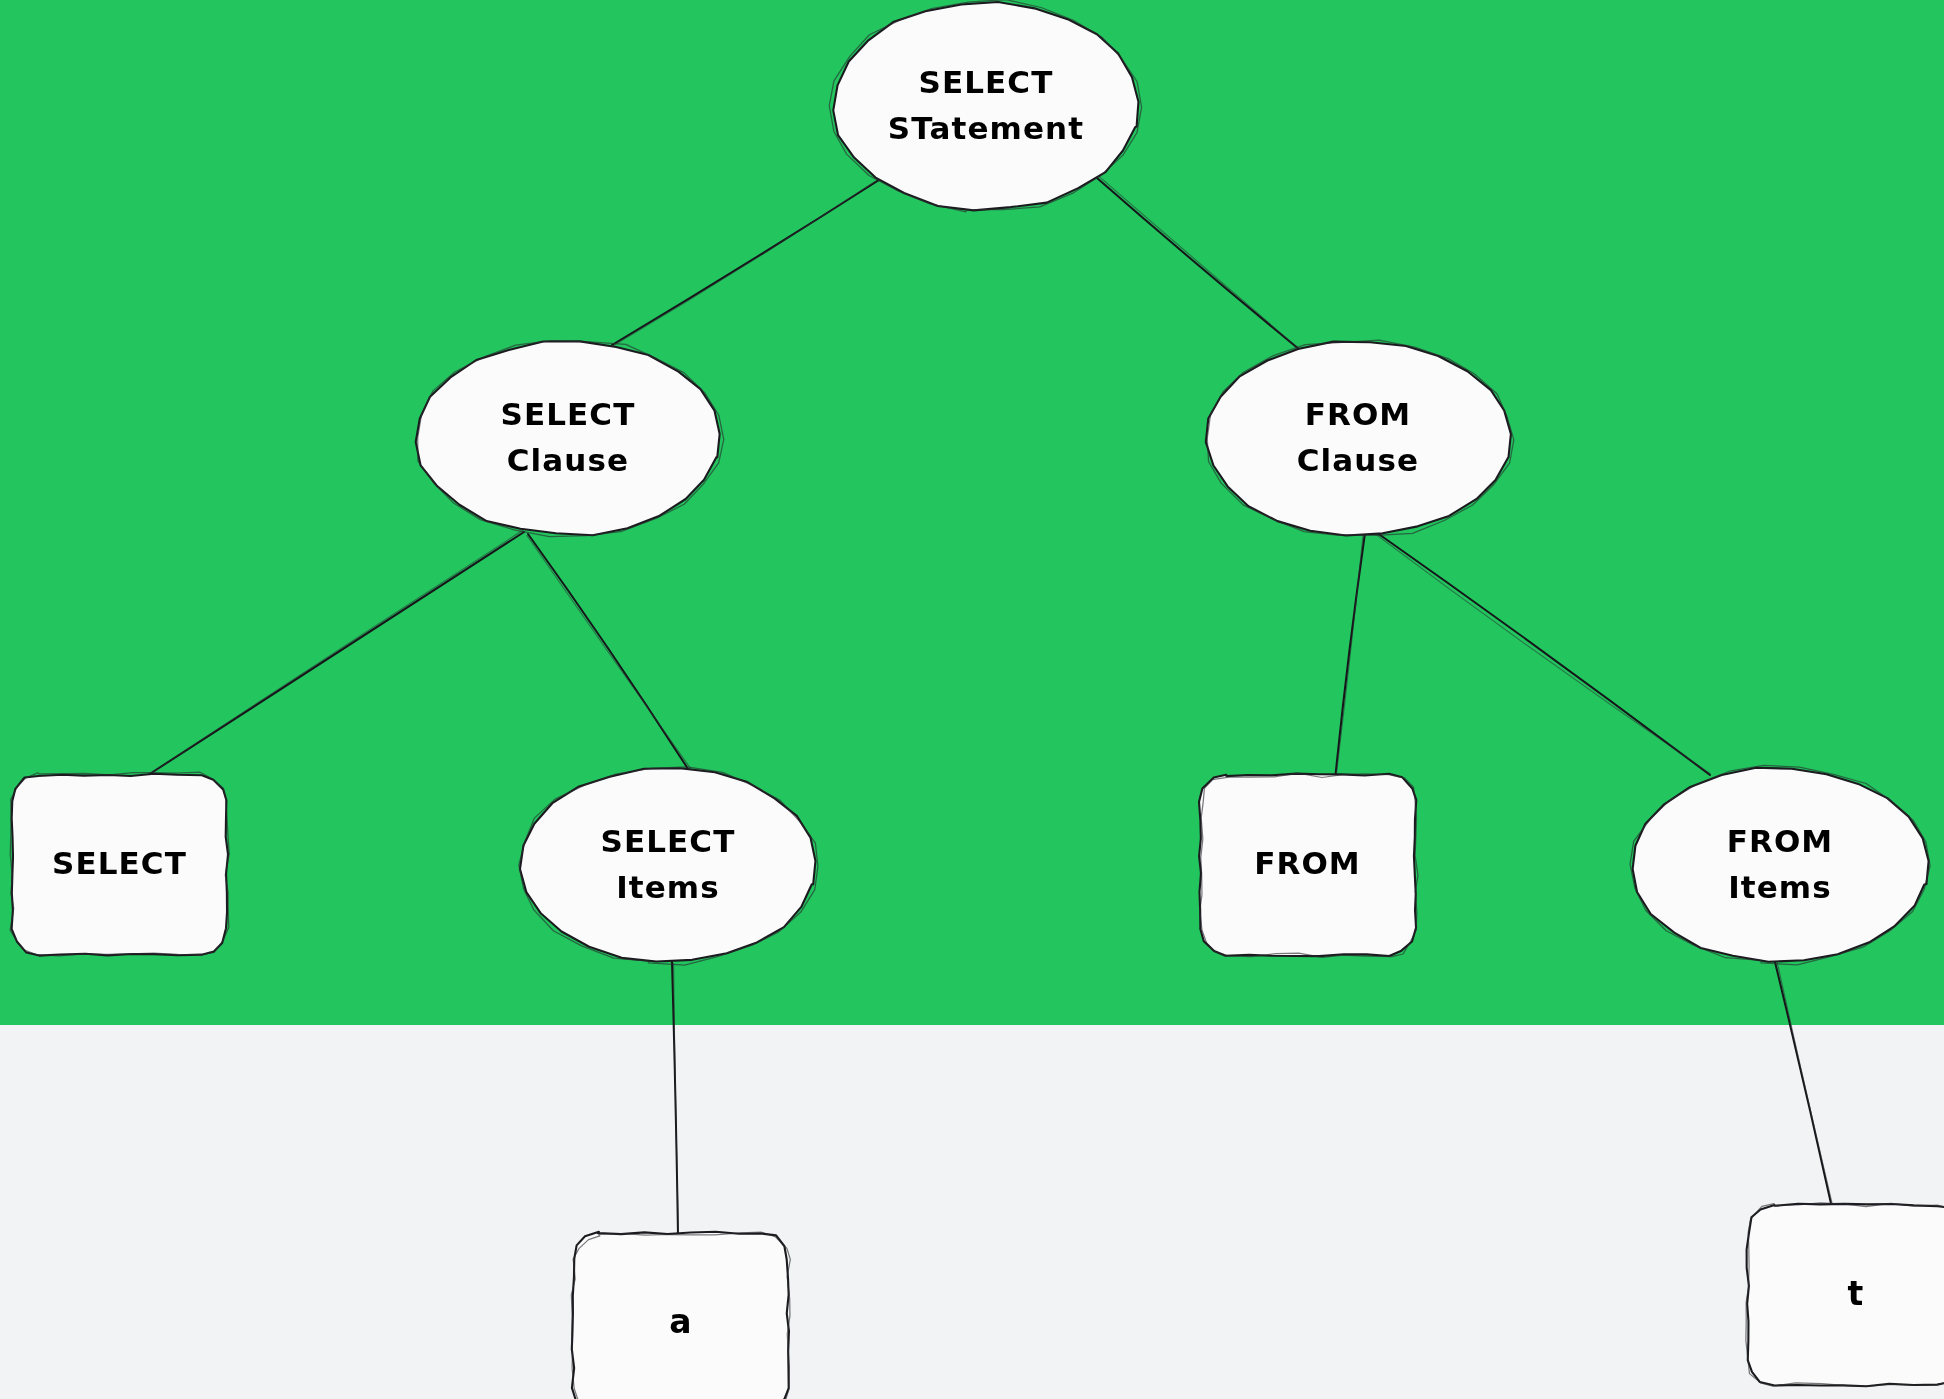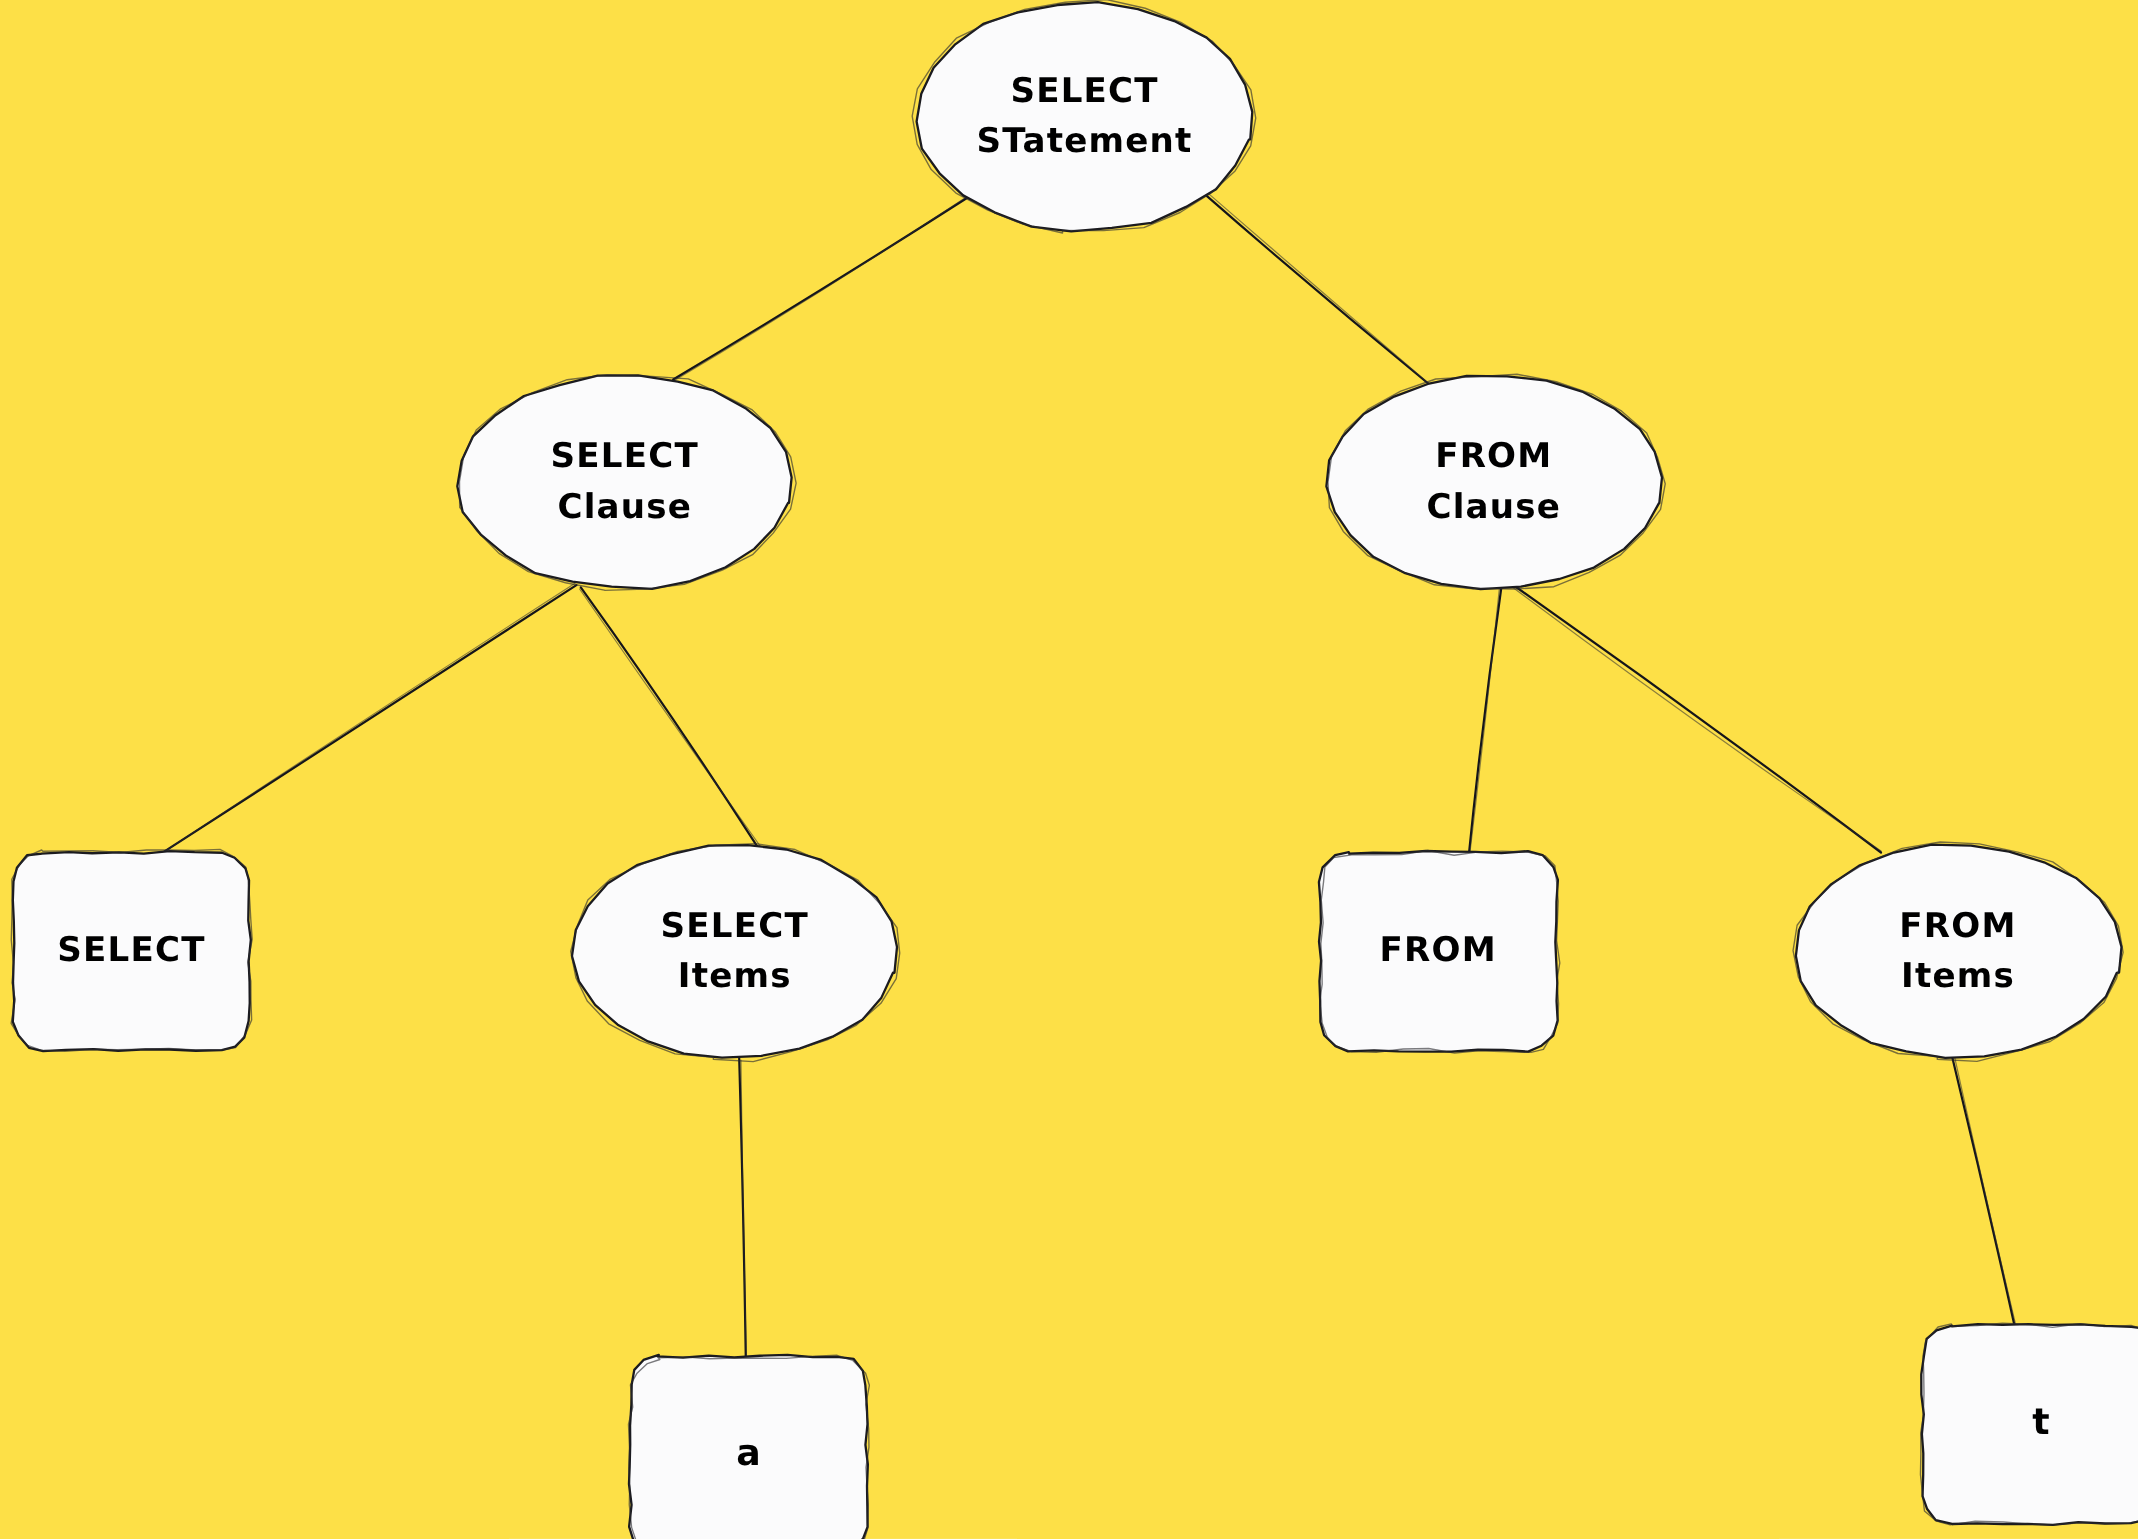--- a/index.html
+++ b/index.html
@@ -10,22 +10,22 @@
   }
   body {
     width: 1944px;
     height: 1399px;
     overflow: hidden;
     font-family: "DejaVu Sans", sans-serif;
   }
   #canvas-root {
     position: relative;
     width: 1944px;
-    height: 1399px;
-    background: #fde047;
+    height: 1025px;
+    background: #22c55e;
   }
   #diagram-svg {
     position: absolute;
     top: 0;
     left: 0;
     width: 1944px;
     height: 1399px;
   }
   .node-shape {
     fill: #fbfbfc;

